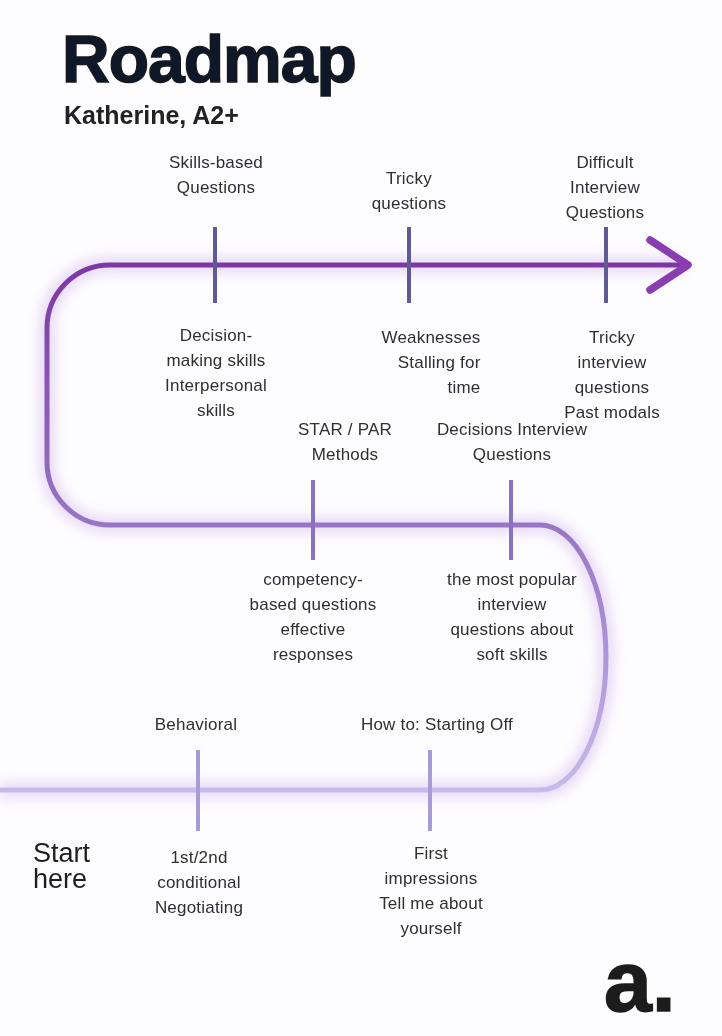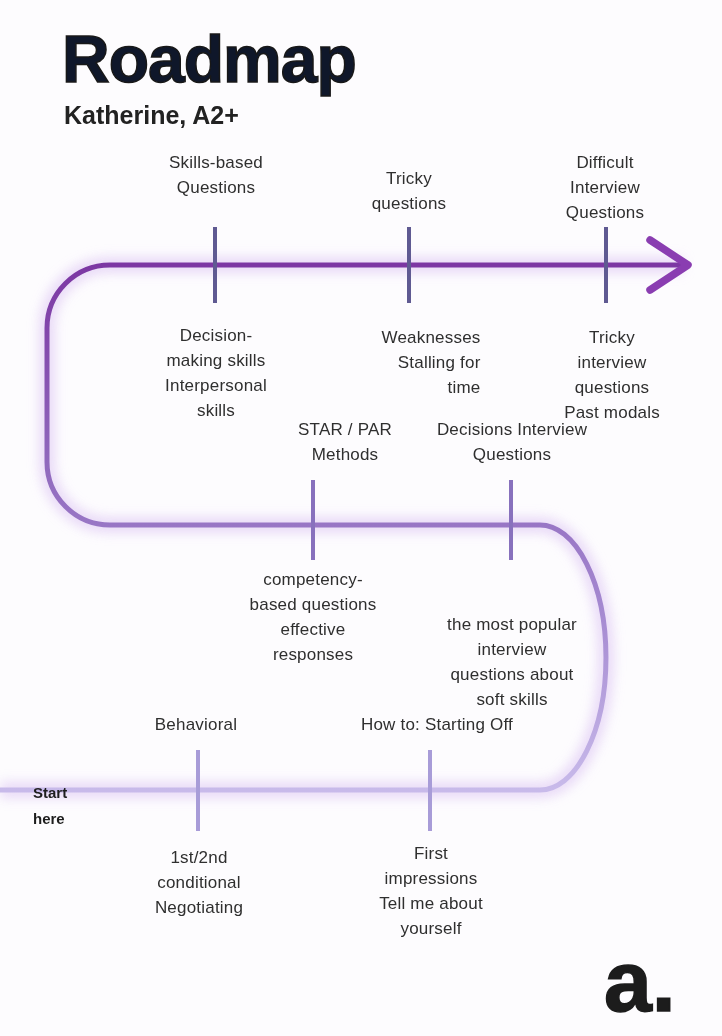--- a/index.html
+++ b/index.html
@@ -20,22 +20,22 @@
   .page-subtitle{
     position:absolute;left:64px;top:101px;
     font-size:25px;font-weight:700;color:#222;
   }
   .ms{
     position:absolute;transform:translateX(-50%);
     text-align:center;font-size:17px;line-height:25px;
     color:#2f2f2f;white-space:pre-line;letter-spacing:0.2px;
   }
   .start-here{
-    position:absolute;left:33px;top:780px;
-    font-size:15px;line-height:26px;font-weight:700;
+    position:absolute;left:33px;top:840px;
+    font-size:27px;line-height:26px;font-weight:400;
     color:#1e1e1e;white-space:pre-line;
   }
   .brand-mark{
     position:absolute;left:604px;top:936px;
     font-size:86px;line-height:90px;font-weight:700;
     color:#1c1c1c;
     -webkit-text-stroke:1.5px #1c1c1c;
   }
 </style>
 </head>
@@ -102,21 +102,21 @@
 
   <div class="ms" style="left:313px;top:417px;margin-left:32px;">STAR / PAR
 Methods</div>
   <div class="ms" style="left:512px;top:417px;">Decisions Interview
 Questions</div>
 
   <div class="ms" style="left:313px;top:567px;">competency-
 based questions
 effective
 responses</div>
-  <div class="ms" style="left:512px;top:567px;margin-top:45px;">the most popular
+  <div class="ms" style="left:512px;top:567px;">the most popular
 interview
 questions about
 soft skills</div>
 
   <div class="ms" style="left:196px;top:712px;">Behavioral</div>
   <div class="ms" style="left:437px;top:712px;">How to: Starting Off</div>
 
   <div class="ms" style="left:199px;top:845px;">1st/2nd
 conditional
 Negotiating</div>

